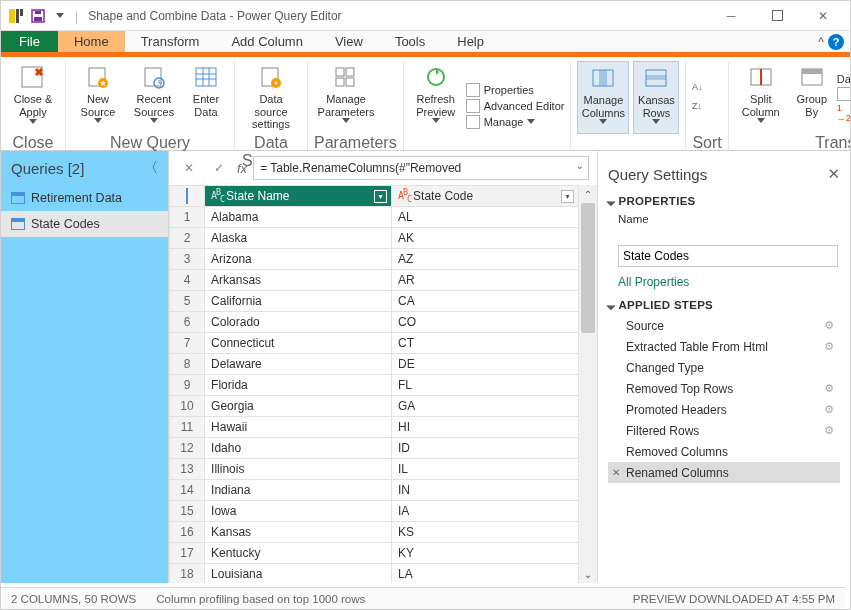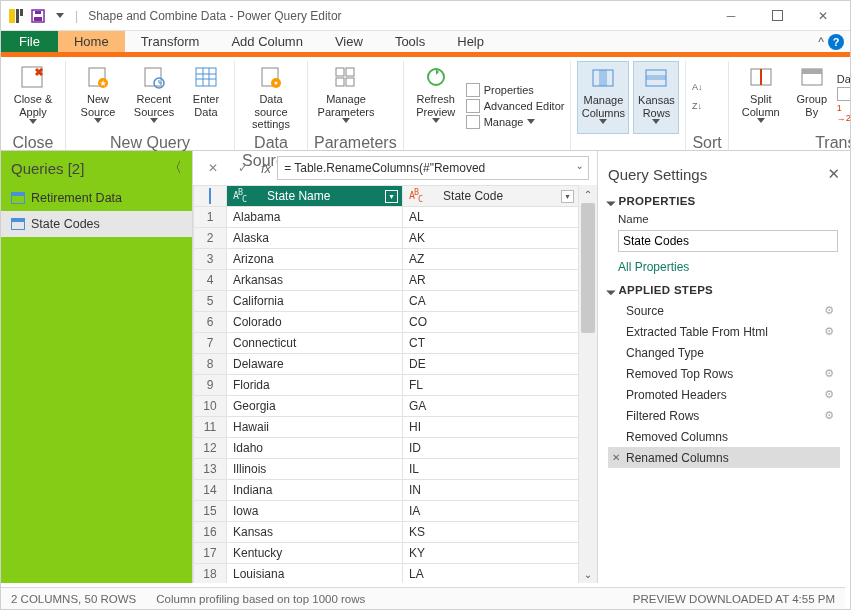--- a/index.html
+++ b/index.html
@@ -19,54 +19,54 @@
 .rgrp { display:flex; flex-direction:column; border-right:1px solid #e6e6e6; padding:0 6px; }
 .rgrpbtns { display:flex; gap:4px; flex:1; }
 .rbtn { display:flex; flex-direction:column; align-items:center; justify-content:flex-start; padding:2px 4px; width:52px; font-size:11px; text-align:center; line-height:1.15; position:relative; }
 .rbtn .ric { width:30px; height:28px; margin-bottom:2px; display:flex; align-items:center; justify-content:center; }
 .rbtn.sel { background:#e0eaf3; border:1px solid #b3cde4; }
 .rgrplbl { text-align:center; font-size:16px; color:#666; height:16px; }
 .smallitems { display:flex; flex-direction:column; gap:2px; font-size:11px; }
 .smallrow { display:flex; align-items:center; gap:4px; white-space:nowrap; }
 .smallrow .smic { width:14px; height:14px; border:1px solid #aaa; display:inline-block; }
 .mainrow { display:flex; height:432px; }
-.queries { width:192px; border-right:1px solid #d8d8d8; display:flex; flex-direction:column; background:#84cc16; }
+.queries { width:168px; border-right:1px solid #d8d8d8; display:flex; flex-direction:column; background:#7dd3fc; }
 .panetitle { height:34px; display:flex; align-items:center; font-size:15px; padding:0 10px; color:#444; }
 .chev { margin-left:auto; font-size:14px; color:#444; }
 .qitem { height:26px; display:flex; align-items:center; gap:6px; padding:0 10px; font-size:12.5px; color:#333; }
 .qitem.sel { background:#e6e6e6; }
 .tblico { width:14px; height:12px; border:1px solid #4a90d9; position:relative; }
 .tblico:before { content:""; position:absolute; top:-1px; left:-1px; right:-1px; height:4px; background:#4a90d9; }
 .center { flex:1; display:flex; flex-direction:column; border-right:1px solid #d8d8d8; }
 .fxbar { height:34px; display:flex; align-items:center; padding:0 8px; gap:6px; }
 .fxbtn { width:24px; height:24px; display:flex; align-items:center; justify-content:center; color:#888; }
 .fxlabel { font-style:italic; color:#666; font-size:13px; }
 .fxinput { flex:1; height:24px; border:1px solid #c8c8c8; padding:0 6px; font-size:12px; background:#fff; display:flex; align-items:center; position:relative; }
 .fxinput .dd { position:absolute; right:4px; top:3px; font-size:10px; color:#666; }
 .gridwrap { flex:1; overflow:hidden; position:relative; display:flex; }
 .grid { border-collapse:collapse; font-size:12px; flex:1; }
 .grid th,.grid td { border:1px solid #e2e2e2; height:21px; text-align:left; padding:0 6px; white-space:nowrap; }
 .grid th { background:#f3f3f3; font-weight:normal; position:relative; }
 .grid th.rowh { background:#f3f3f3; width:30px; text-align:center; padding:0; }
 .grid th.colh.sel { background:#0f7b63; color:#fff; }
 .grid td.rowh { background:#f3f3f3; text-align:center; color:#666; width:30px; }
-.colhead-inner { display:flex; align-items:center; gap:21px; }
+.colhead-inner { display:flex; align-items:center; gap:2px; }
 .typetag { font-size:10px; opacity:.85; font-family:monospace; letter-spacing:-1px; }
 .colh .dd { position:absolute; right:4px; top:4px; border:1px solid #bbb; width:13px; height:13px; display:flex; align-items:center; justify-content:center; font-size:8px; background:#fff; color:#555; }
 .colh.sel .dd { border-color:#fff; background:transparent; color:#fff; }
 .vscroll { width:18px; background:#f1f1f1; display:flex; flex-direction:column; }
 .vscroll .arrow { height:18px; display:flex; align-items:center; justify-content:center; font-size:10px; color:#555; }
 .vscroll .track { flex:1; position:relative; }
 .vscroll .thumb { position:absolute; top:0; left:2px; right:2px; height:130px; background:#c9c9c9; border-radius:2px; }
 .settings { width:252px; display:flex; flex-direction:column; padding:8px 10px; }
 .sethdr { display:flex; align-items:center; font-size:15px; color:#444; height:30px; }
 .sethdr .x { margin-left:auto; font-size:15px; color:#666; }
 .sectlbl { display:flex; align-items:center; font-weight:600; font-size:11.5px; margin-top:6px; letter-spacing:0.3px; }
 .sectlbl:before { content:"\25E2"; transform:rotate(45deg); font-size:8px; margin-right:4px; color:#555; }
-.namelbl { font-size:11.5px; margin:6px 0 5px 10px; }
+.namelbl { font-size:11.5px; margin:6px 0 20px 10px; }
 .nameinp { font-family:inherit; margin-left:10px; border:1px solid #c8c8c8; height:22px; width:220px; padding:0 4px; font-size:12px; }
 .linkish { color:#0f7b63; font-size:12px; margin:8px 0 4px 10px; }
 .steps { margin-top:4px; }
 .step { height:21px; display:flex; align-items:center; padding:0 6px 0 18px; font-size:12px; position:relative; }
 .step.sel { background:#dcdcdc; }
 .step .gear { position:absolute; right:6px; color:#aaa; font-size:11px; }
 .step.sel .mark { position:absolute; left:4px; font-size:10px; color:#666; }
 .status { position:absolute; bottom:0; left:0; right:5px; height:22px; border-top:1px solid #d8d8d8; background:#fafafa; display:flex; align-items:center; padding:0 10px; font-size:11.5px; color:#666; }
 .status .r { margin-left:auto; }
 .triangle-down { width:0; height:0; border-left:4px solid transparent; border-right:4px solid transparent; border-top:5px solid #555; display:inline-block; }

